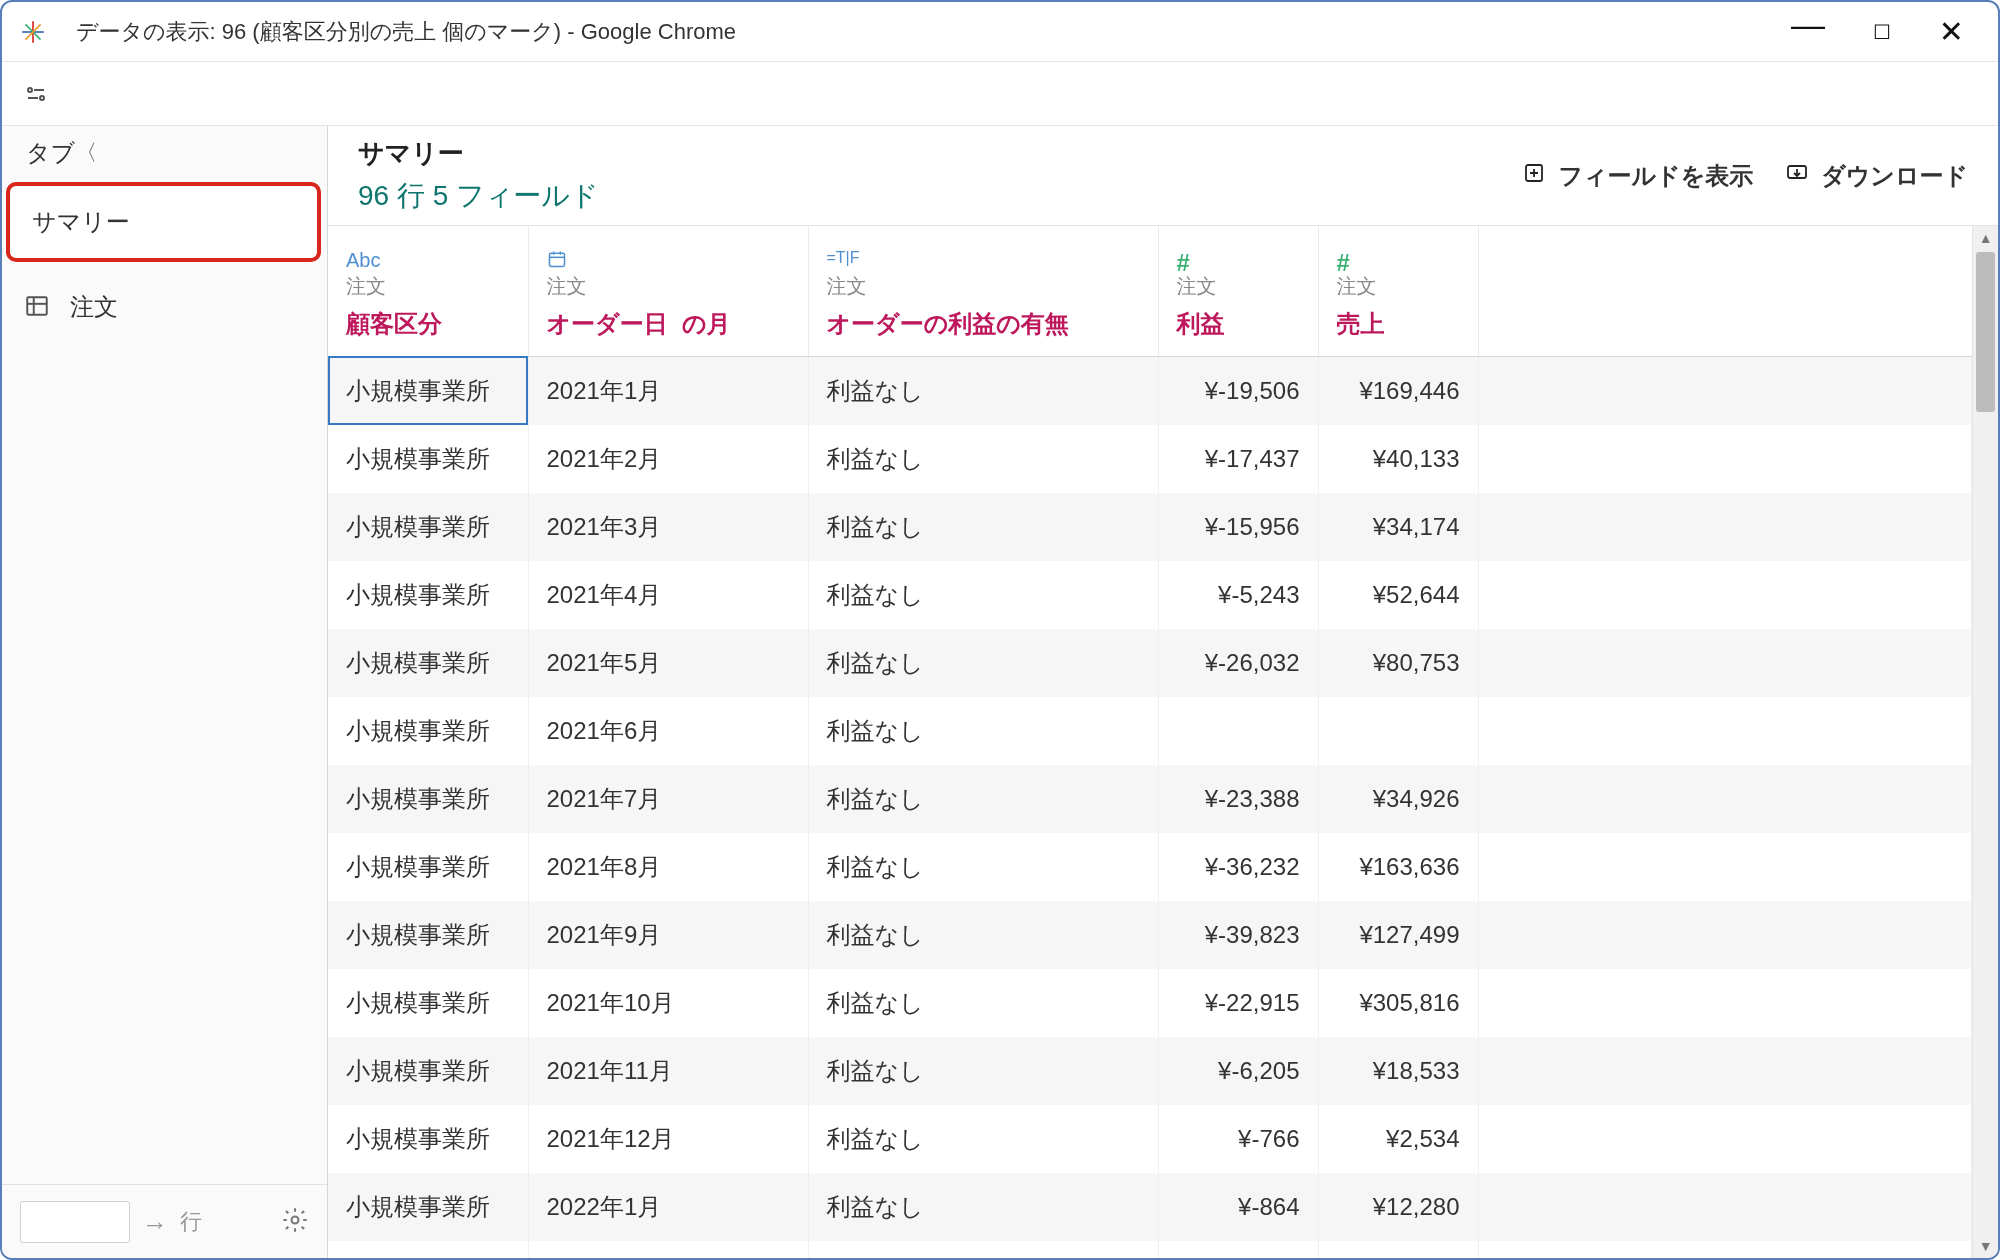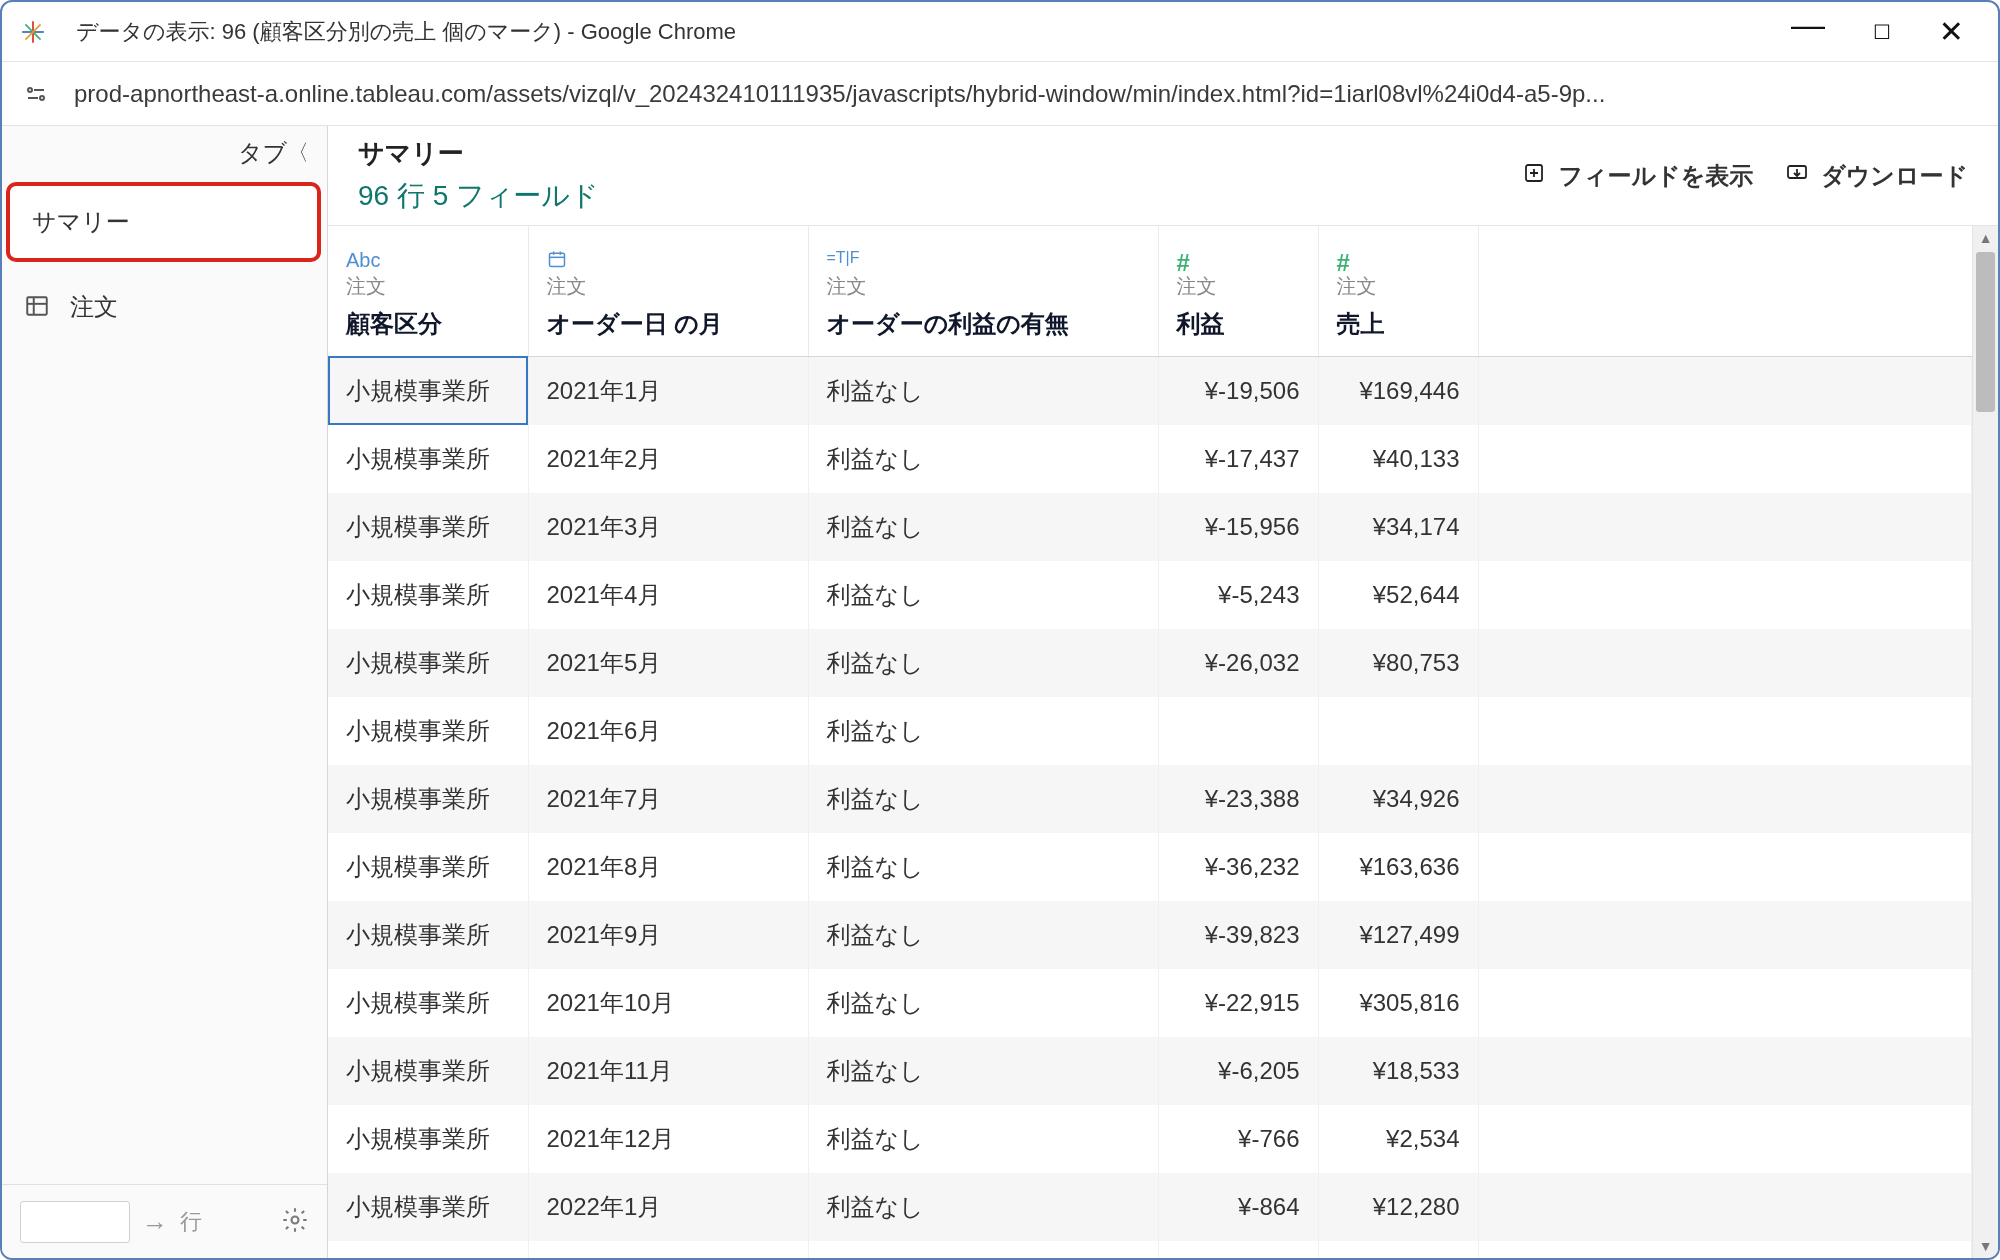--- a/index.html
+++ b/index.html
@@ -85,21 +85,21 @@
     width: 326px;
     border-right: 1px solid #d6d6d6;
     display: flex;
     flex-direction: column;
     background: #fafafa;
   }
   .sidebar-header {
     height: 54px;
     display: flex;
     align-items: center;
-    justify-content: flex-end;
+    justify-content: flex-start;
     padding: 0 18px 0 24px;
     font-size: 24px;
     color: #333;
   }
   .sidebar-header .chev { font-size: 22px; color: #555; cursor: pointer; }
   .sidebar-tabs {
     flex: 1;
   }
   .sidebar-item {
     height: 82px;
@@ -196,21 +196,21 @@
     font-weight: 400;
     height: 130px;
   }
   .data-table thead th:last-child { border-right: none; }
   .th-type { font-size: 20px; height: 24px; }
   .th-type.abc { color: #4f8fd1; font-weight: 500; }
   .th-type.cal { color: #4f8fd1; }
   .th-type.tf  { color: #4f8fd1; font-size: 16px; letter-spacing: 0; }
   .th-type.num { color: #3bb273; font-size: 24px; font-weight: 600; }
   .th-src  { font-size: 20px; color: #888; margin-bottom: 8px; }
-  .th-name { font-size: 24px; color: #0f172a; font-weight: 700; }
+  .th-name { font-size: 24px; color: #be185d; font-weight: 700; font-family: Liberation Mono, monospace; }
 
   .data-table tbody td {
     padding: 18px 18px;
     font-size: 24px;
     color: #333;
     border-right: 1px solid #f0f0f0;
     white-space: nowrap;
   }
   .data-table tbody td.num { text-align: right; }
   .data-table tbody tr:nth-child(odd) td { background: #f6f6f6; }
@@ -279,21 +279,20 @@
 
 <div class="addressbar">
   <span class="site-icon">
     <svg width="24" height="24" viewBox="0 0 24 24" fill="none" stroke="#555" stroke-width="2">
       <circle cx="6" cy="8" r="2"></circle>
         <line x1="10" y1="8" x2="20" y2="8"></line>
       <circle cx="18" cy="16" r="2"></circle>
         <line x1="4" y1="16" x2="14" y2="16"></line>
     </svg>
   </span>
-  <span>prod-apnortheast-a.online.tableau.com/assets/vizql/v_202432410111935/javascripts/hybrid-window/min/index.html?id=1iarl08vl%24i0d4-a5-9p...</span>
 </div>
 
 <div class="content">
 
   <div class="sidebar">
     <div class="sidebar-header">
       <span>タブ</span>
       <span class="chev">〈</span>
     </div>
     <div class="sidebar-tabs">

